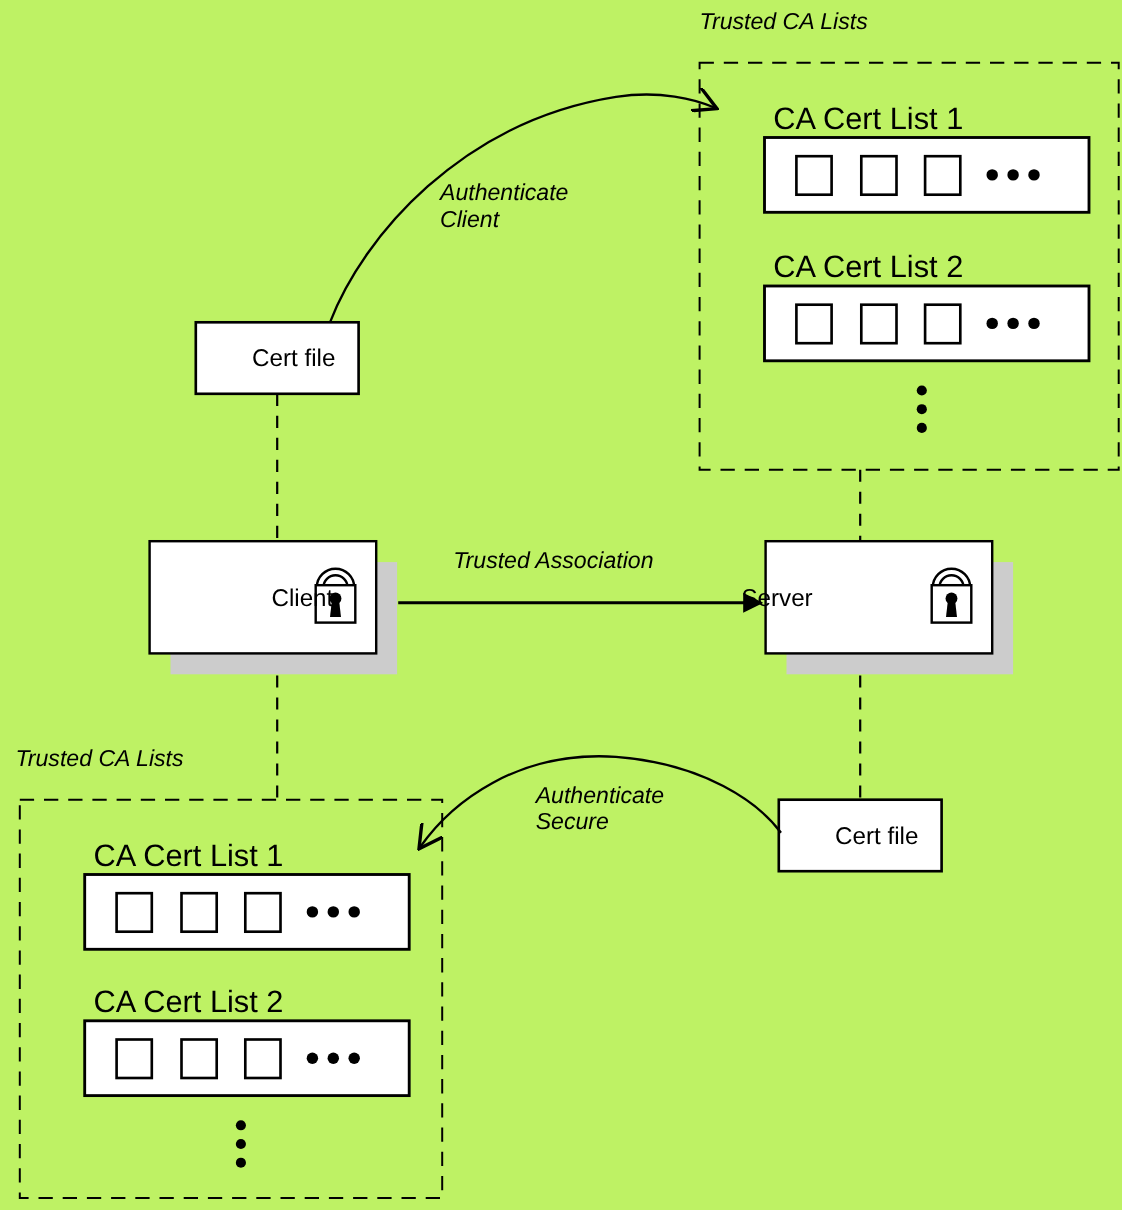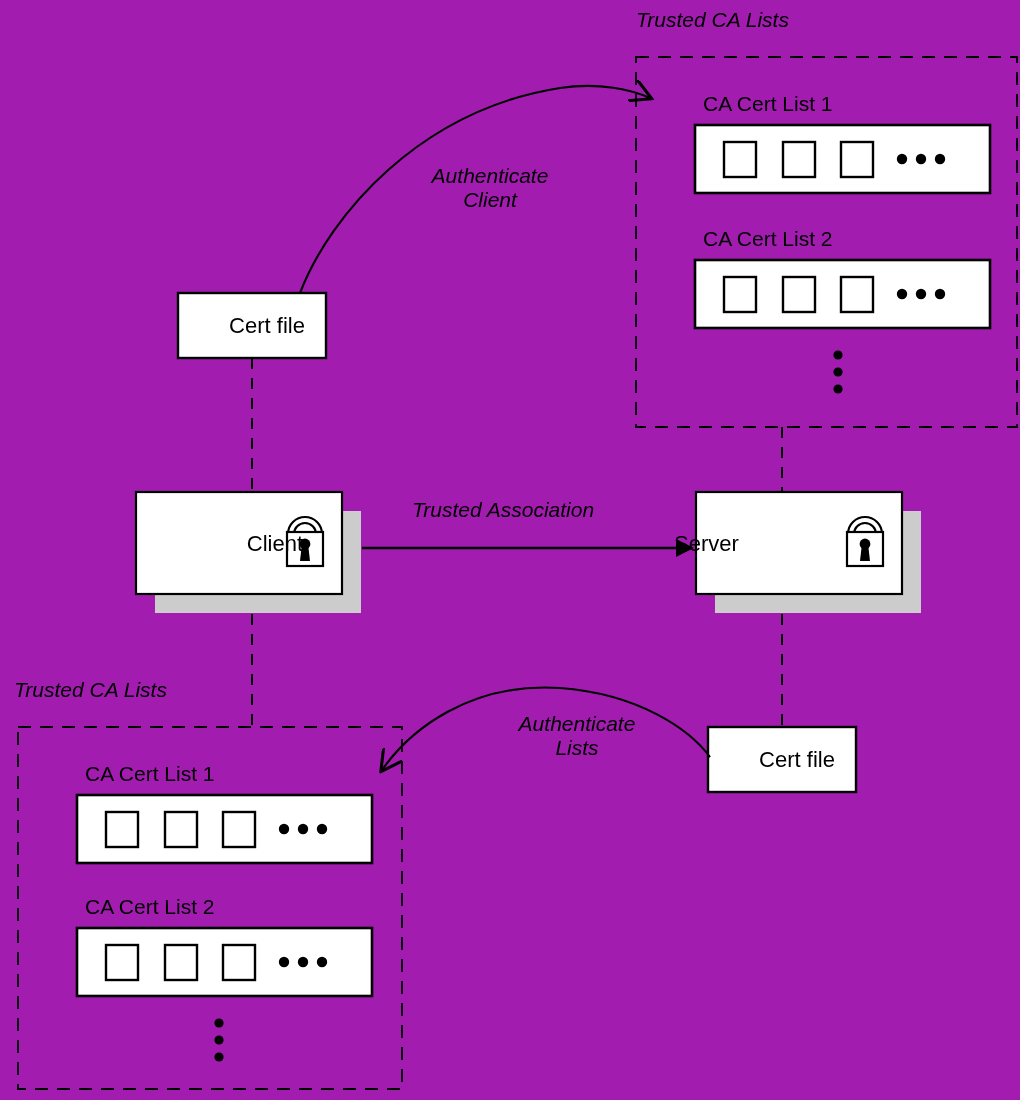--- a/index.html
+++ b/index.html
@@ -8,48 +8,47 @@
     background: #ffffff;
   }
   body {
     font-family: "Liberation Sans", sans-serif;
     color: #000000;
   }
   #diagram {
     position: relative;
     width: 1020px;
     height: 1100px;
-    background: #a21caf;
+    background: #bef264;
     overflow: hidden;
   }
   #svg-layer {
     position: absolute;
     left: 0;
     top: 0;
     width: 1020px;
     height: 1100px;
   }
   .lbl {
     position: absolute;
     white-space: nowrap;
     line-height: 1.15;
   }
   .italic-label {
     font-style: italic;
     font-size: 21px;
   }
   .plain-label {
-    font-size: 21px;
+    font-size: 28px;
   }
   .node-label {
     font-size: 22px;
     margin-left: 15px;
   }
   .center-two-line {
-    text-align: center;
   }
 </style>
 </head>
 <body>
 
 <div id="diagram">
 
   <svg id="svg-layer" viewBox="0 0 1020 1100" xmlns="http://www.w3.org/2000/svg">
     <defs>
       <marker id="arrow-solid" viewBox="0 0 10 10" refX="9" refY="5" markerWidth="7" markerHeight="7" orient="auto-start-reverse">
@@ -173,16 +172,16 @@
 
   <div class="lbl italic-label" style="left:412px; top:498px;">Trusted Association</div>
 
   <div class="lbl italic-label center-two-line" style="left:400px; top:164px; width:180px;">
     <div>Authenticate</div>
     <div>Client</div>
   </div>
 
   <div class="lbl italic-label center-two-line" style="left:487px; top:712px; width:180px;">
     <div>Authenticate</div>
-    <div>Lists</div>
+    <div>Secure</div>
   </div>
 
 </div>
 
 </body></html>

